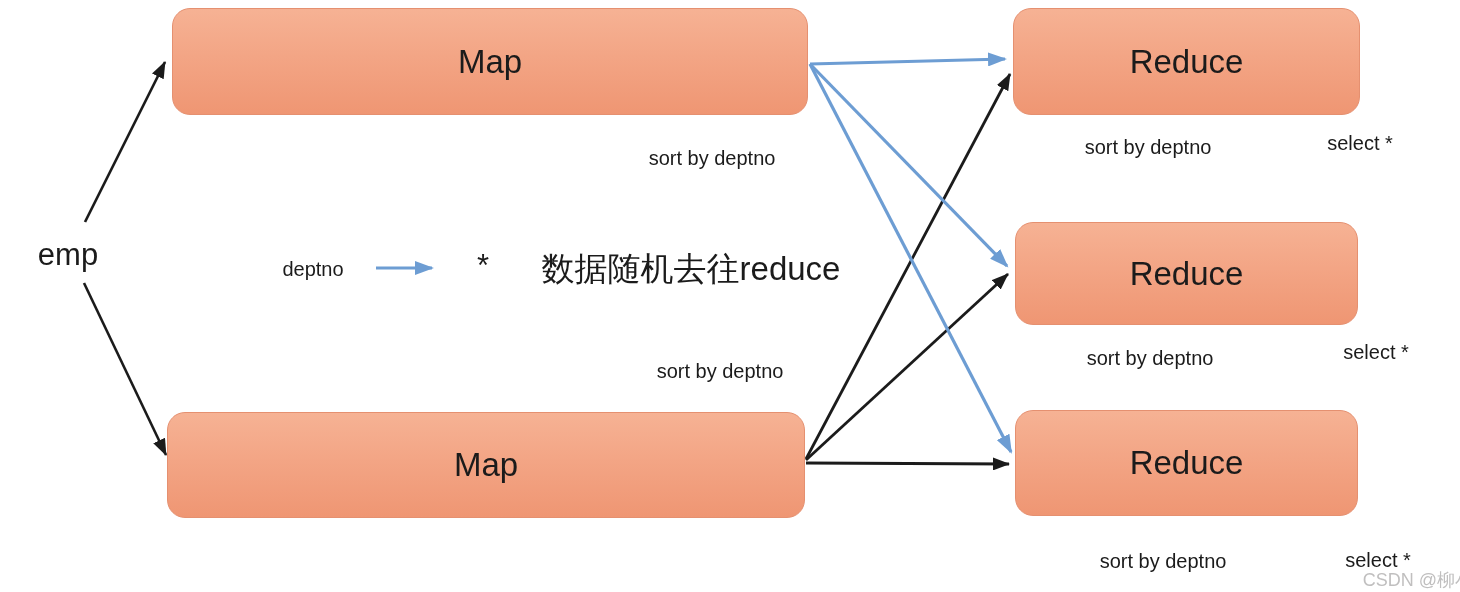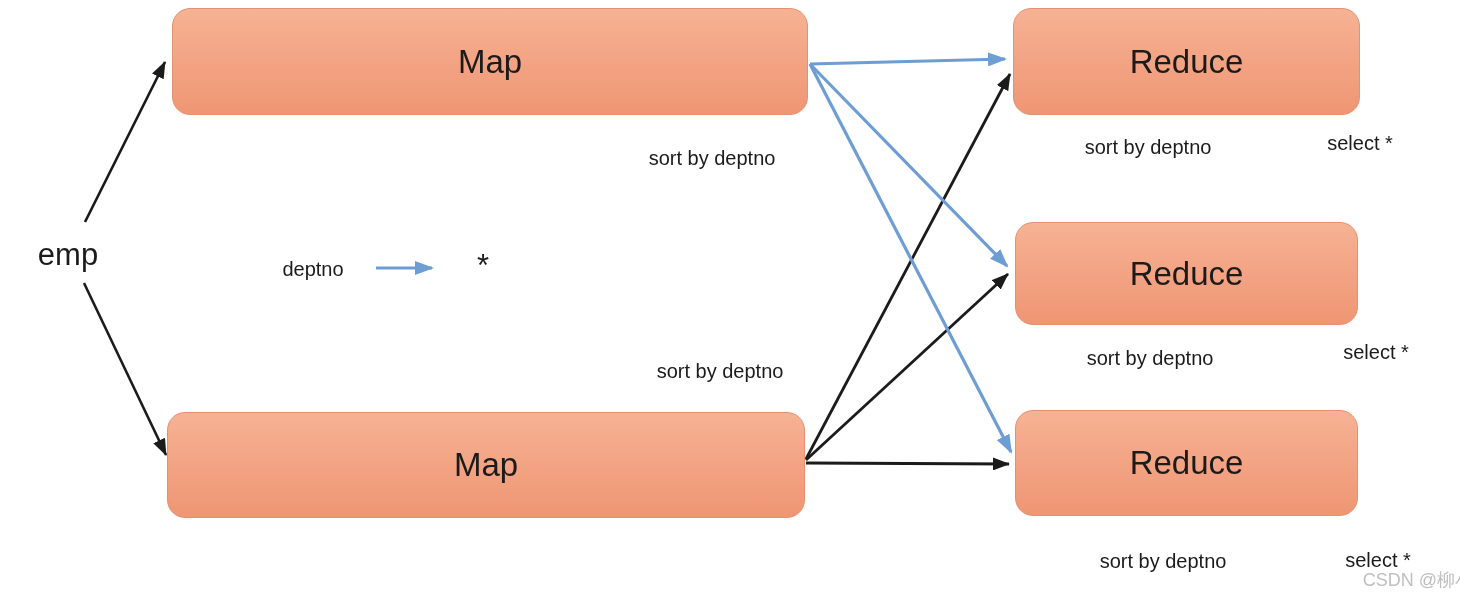--- a/index.html
+++ b/index.html
@@ -105,16 +105,17 @@
 
   <div class="lbl lbl-sort-r1">sort by deptno</div>
   <div class="lbl lbl-select-r1">select *</div>
   <div class="lbl lbl-sort-r2">sort by deptno</div>
   <div class="lbl lbl-select-r2">select *</div>
   <div class="lbl lbl-sort-r3">sort by deptno</div>
   <div class="lbl lbl-select-r3">select *</div>
 
   <div class="lbl lbl-legend-select">deptno</div>
   <div class="lbl lbl-legend-star">*</div>
+  <div class="lbl lbl-legend-note">数据随机去往reduce</div>
 
   <div class="watermark">CSDN @柳小葱</div>
 
 </div>
 
 </body></html>

